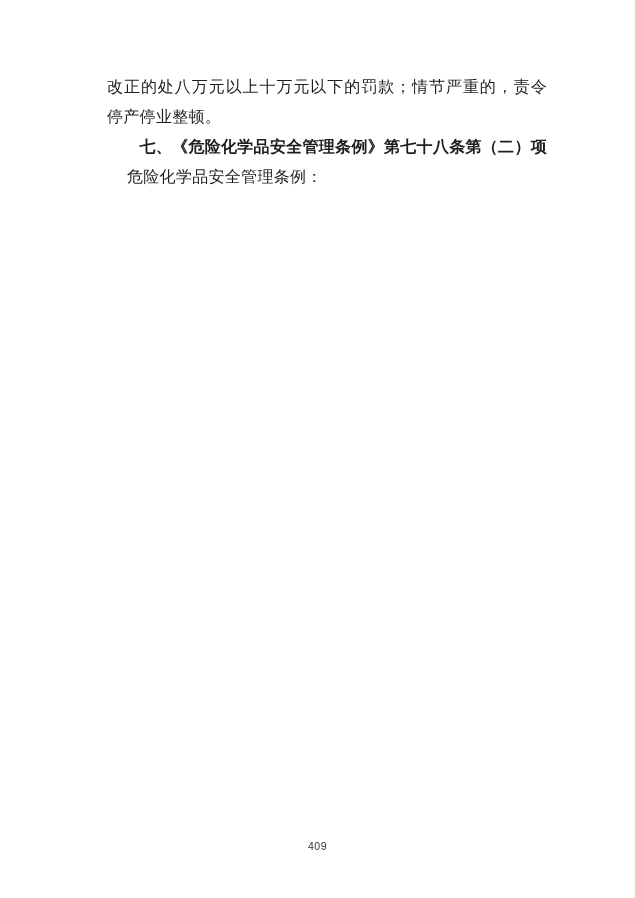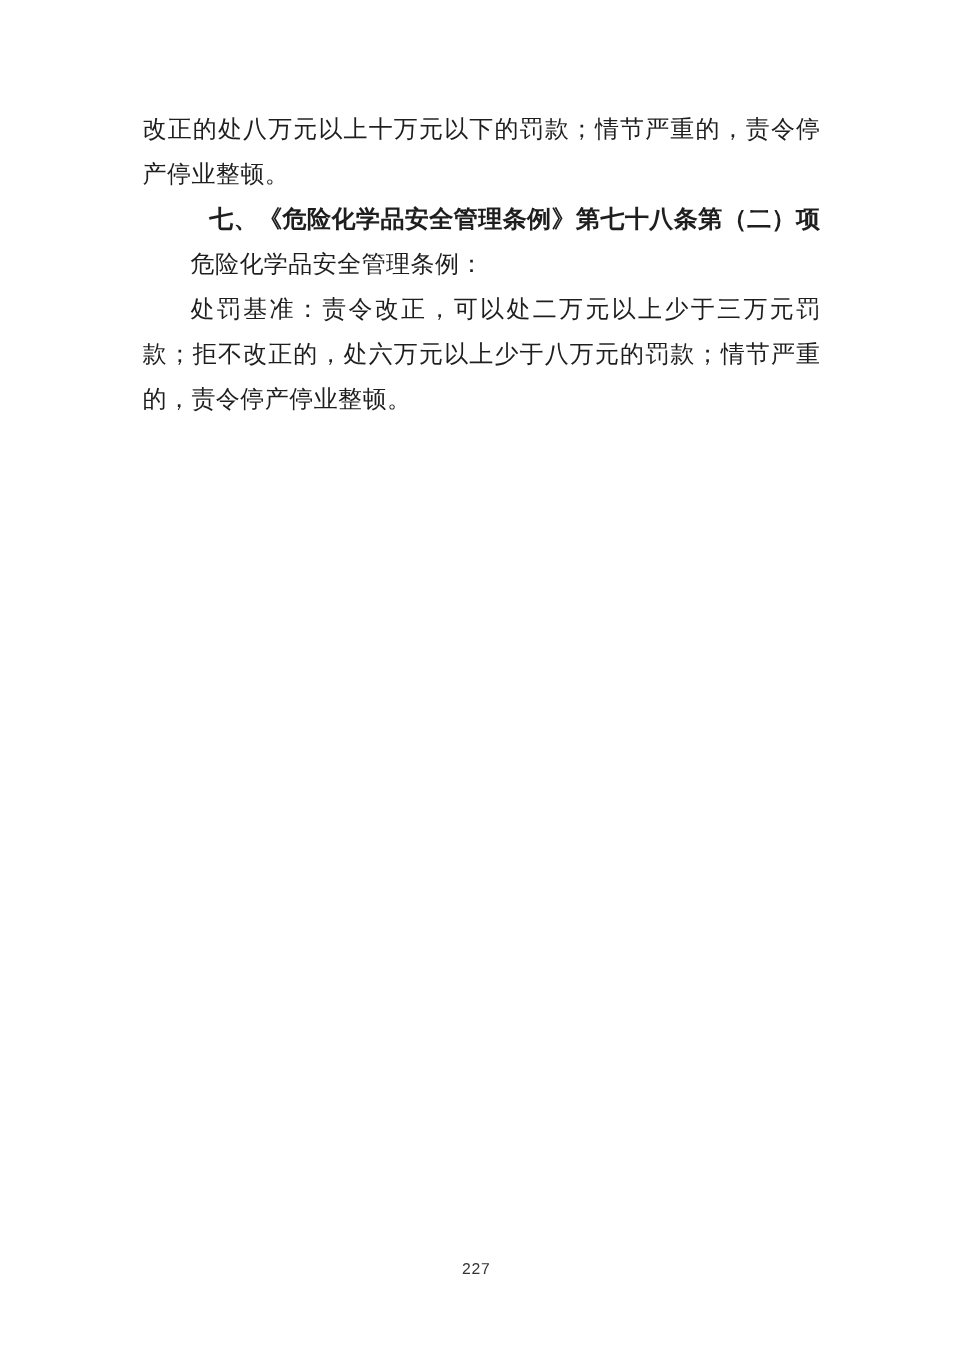--- a/index.html
+++ b/index.html
@@ -31,20 +31,21 @@
     font-size: 16px;
     line-height: 30px;
     letter-spacing: 0.3px;
   }
   p.para {
     text-align: justify;
     text-indent: 2em;
   }
   p.para.no-indent {
     text-indent: 0;
+    margin-left: 12px;
   }
   p.heading {
     text-align: right;
     font-weight: bold;
     text-indent: 0;
   }
   .page-number {
     position: absolute;
     left: 0;
     right: 0;
@@ -57,16 +58,15 @@
   }
 </style>
 </head>
 <body>
 
 <div class="doc-page">
   <div class="doc-body" id="doc-body">
       <p class="para no-indent">改正的处八万元以上十万元以下的罚款；情节严重的，责令停产停业整顿。</p>
       <p class="heading">七、《危险化学品安全管理条例》第七十八条第（二）项</p>
       <p class="para">危险化学品安全管理条例：</p>
-      <p class="para">处罚基准：责令改正，可以处二万元以上少于三万元罚款；拒不改正的，处六万元以上少于八万元的罚款；情节严重的，责令停产停业整顿。</p>
     </div>
-  <div class="page-number">227</div>
+  <div class="page-number">409</div>
 </div>
 
 </body></html>

